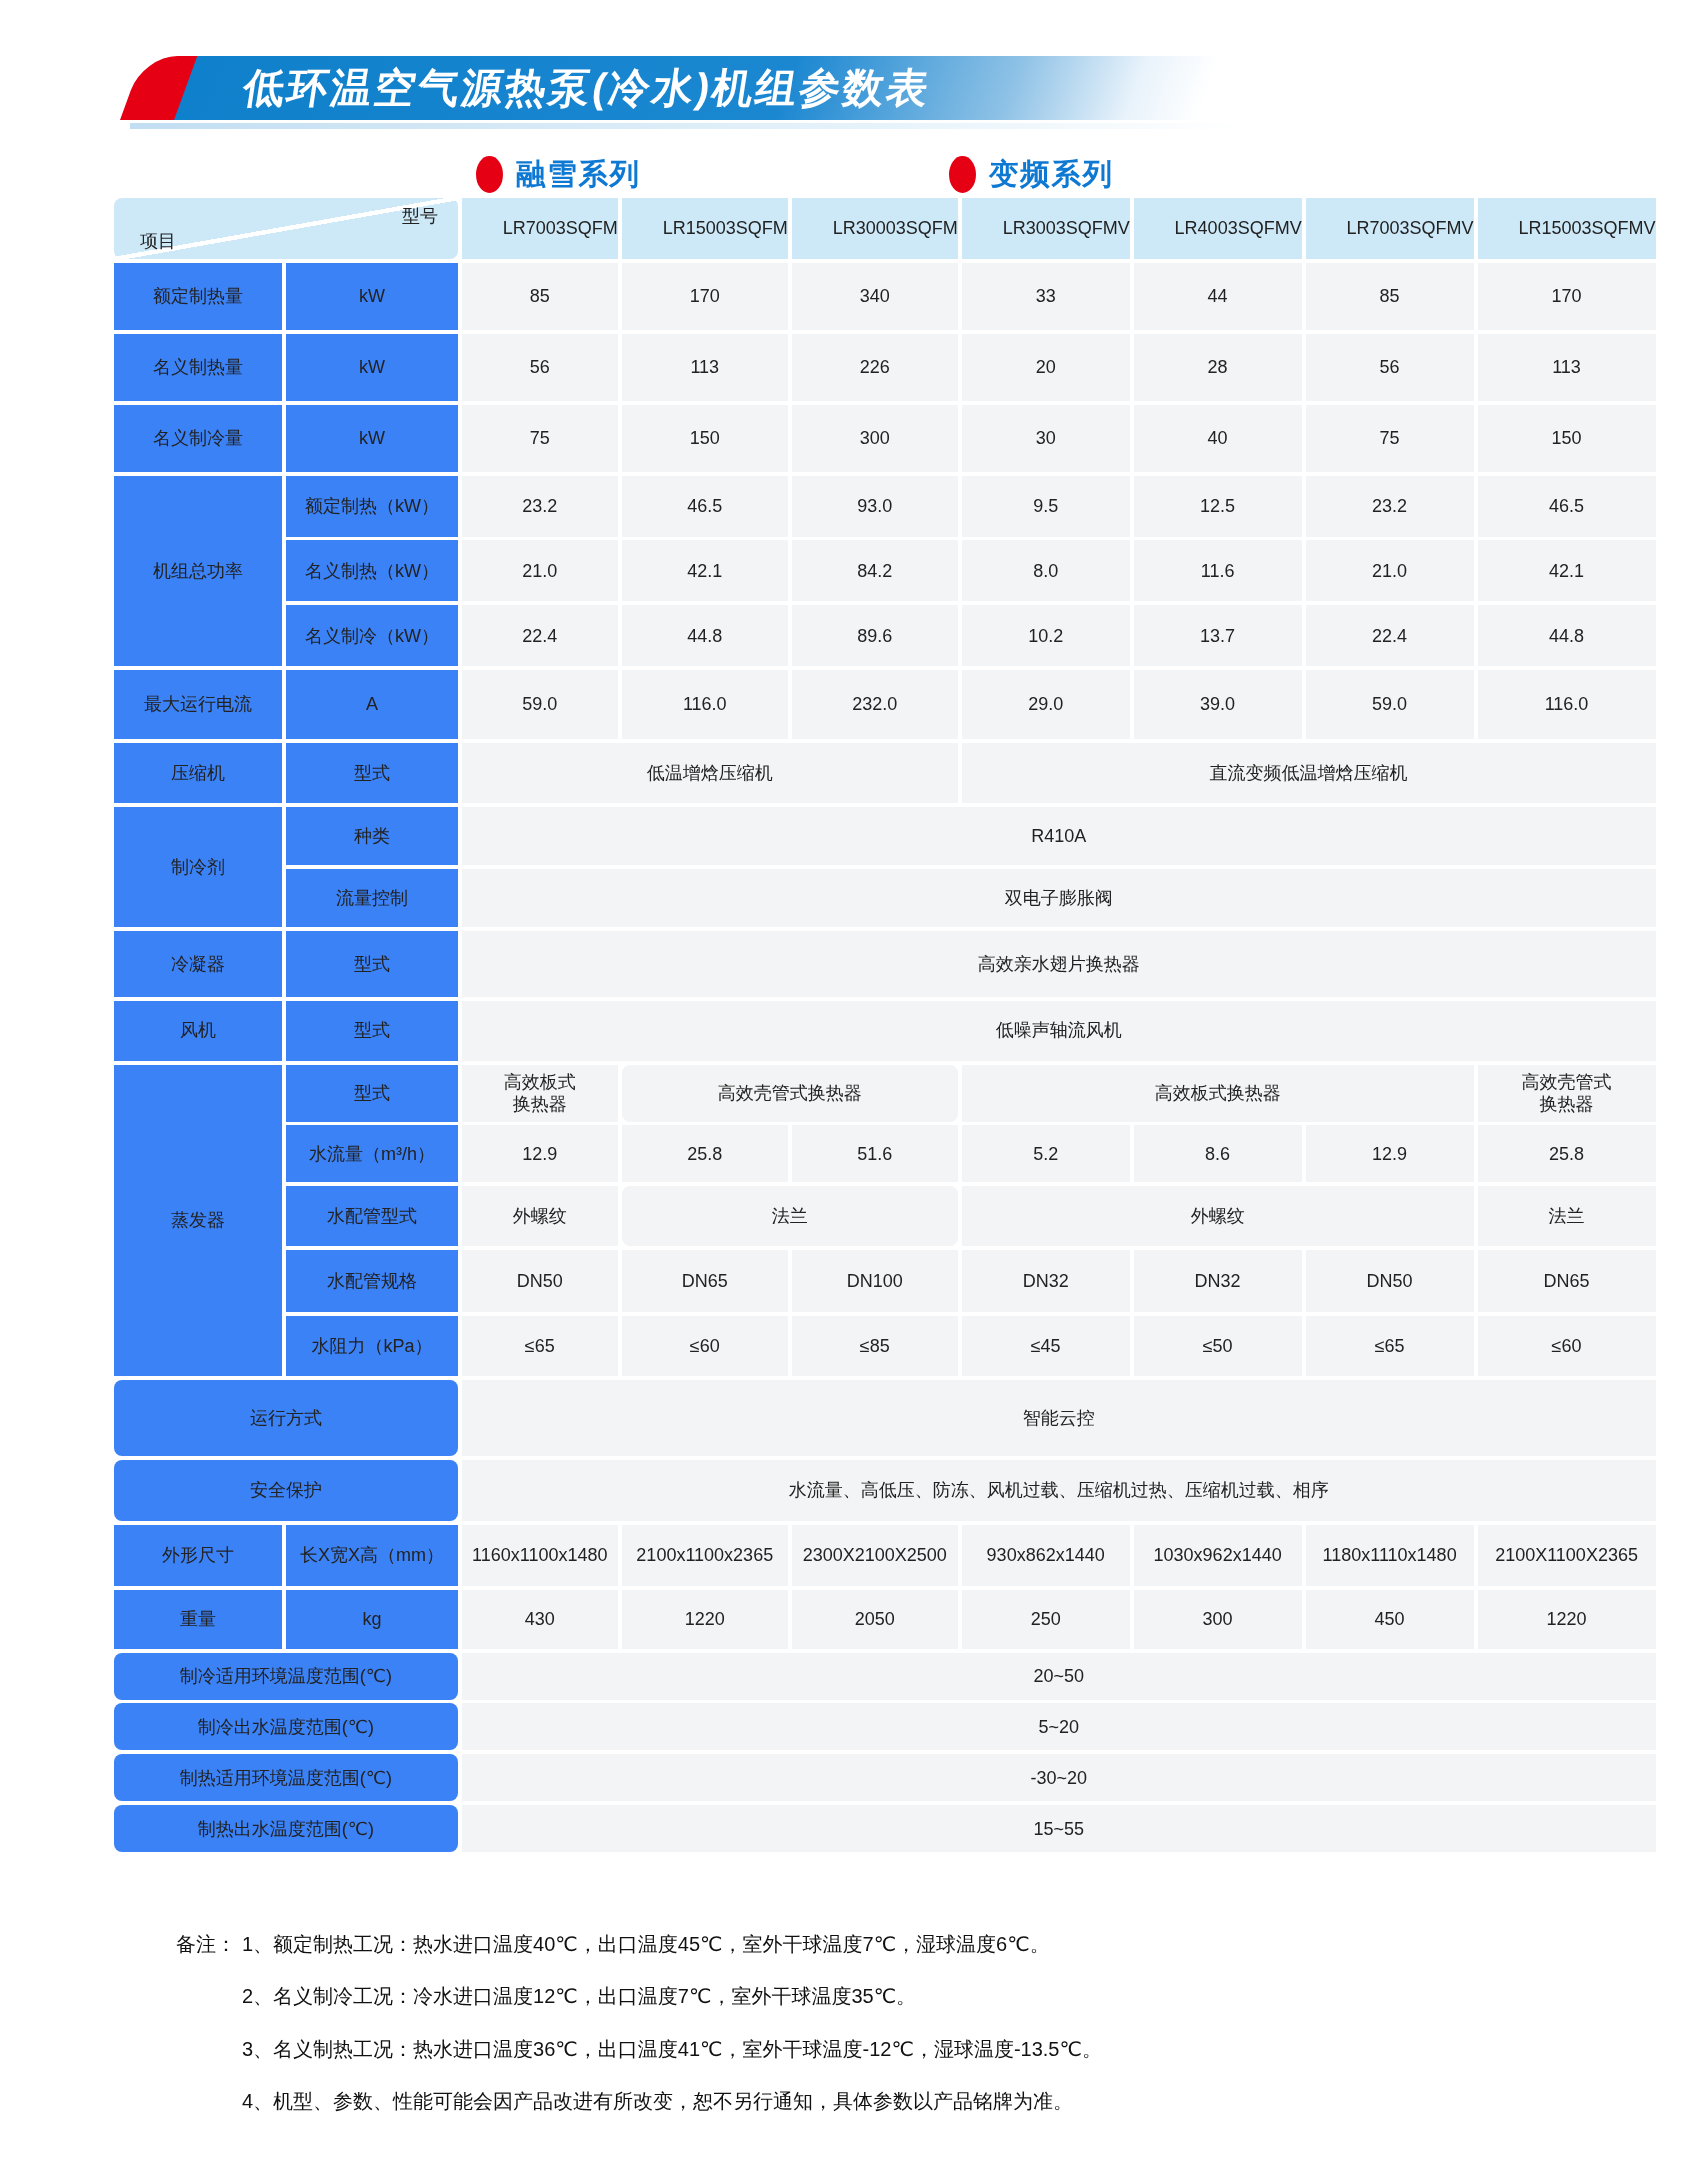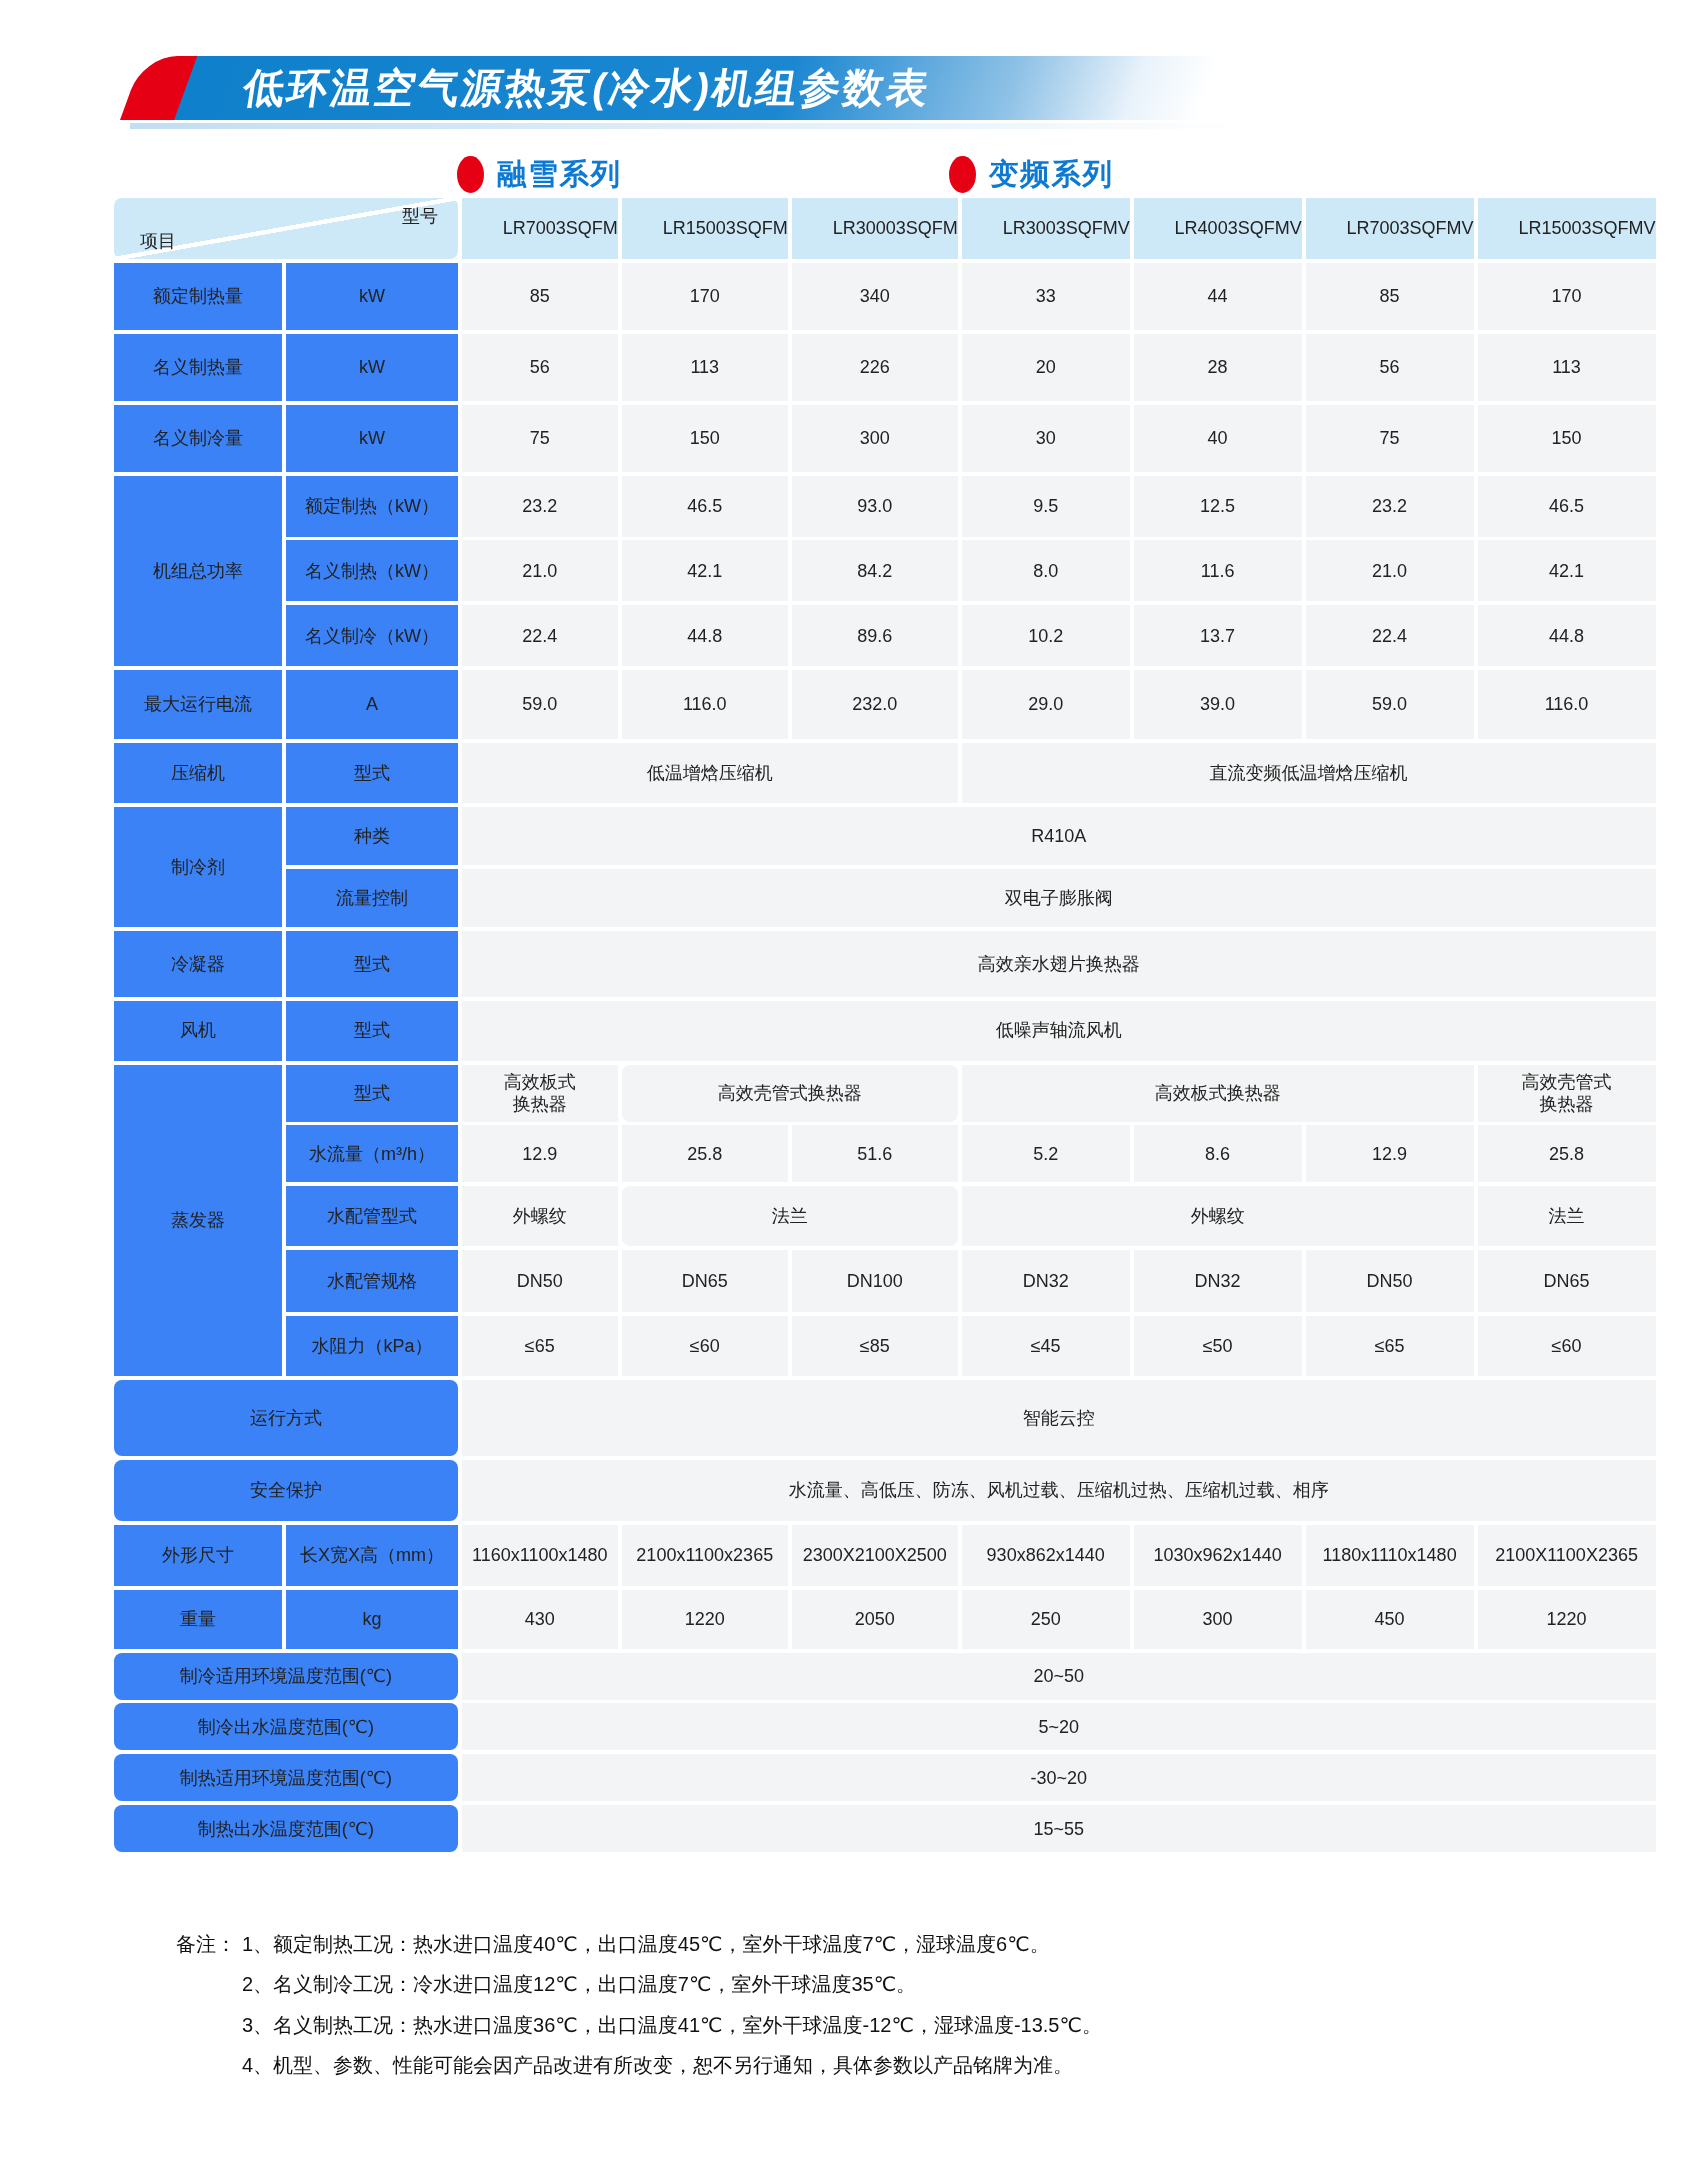--- a/index.html
+++ b/index.html
@@ -46,35 +46,35 @@
   .wrap{white-space:pre-line;}
   .diag{position:relative;
     background:linear-gradient(to bottom right,#cde9f8 calc(50% - 2.2px),#ffffff calc(50% - 2.2px),#ffffff calc(50% + 2.2px),#cde9f8 calc(50% + 2.2px));}
   .diag .corner-top{position:absolute;top:7px;right:20px;font-size:18px;}
   .diag .corner-bottom{position:absolute;bottom:7px;left:26px;font-size:18px;}
 
   
   .notes{position:absolute;left:176px;top:1936px;display:grid;
     grid-template-columns:auto auto;column-gap:6px;font-size:20px;color:#111;}
   .notes-label{line-height:17.4px;}
-  .notes-items{display:flex;flex-direction:column;}
+  .notes-items{display:flex;flex-direction:column;gap:12px;}
   .note-line{line-height:17.4px;margin-bottom:23px;white-space:nowrap;}
 </style>
 </head>
 <body>
 
 <div class="page">
 
   <div class="title-accent"></div>
   <div class="titlebar">
     <span class="title-text">低环温空气源热泵(冷水)机组参数表</span>
   </div>
   <div class="bar-shadow"></div>
 
-  <div class="legend-item" style="left:457px;">
+  <div class="legend-item" style="left:476px;">
     <span class="legend-dot"></span>
     <span class="legend-label">融雪系列</span>
   </div>
   <div class="legend-item" style="left:949px;text-align:right;">
     <span class="legend-dot"></span>
     <span class="legend-label">变频系列</span>
   </div>
 
   <div class="spec-table">
 

